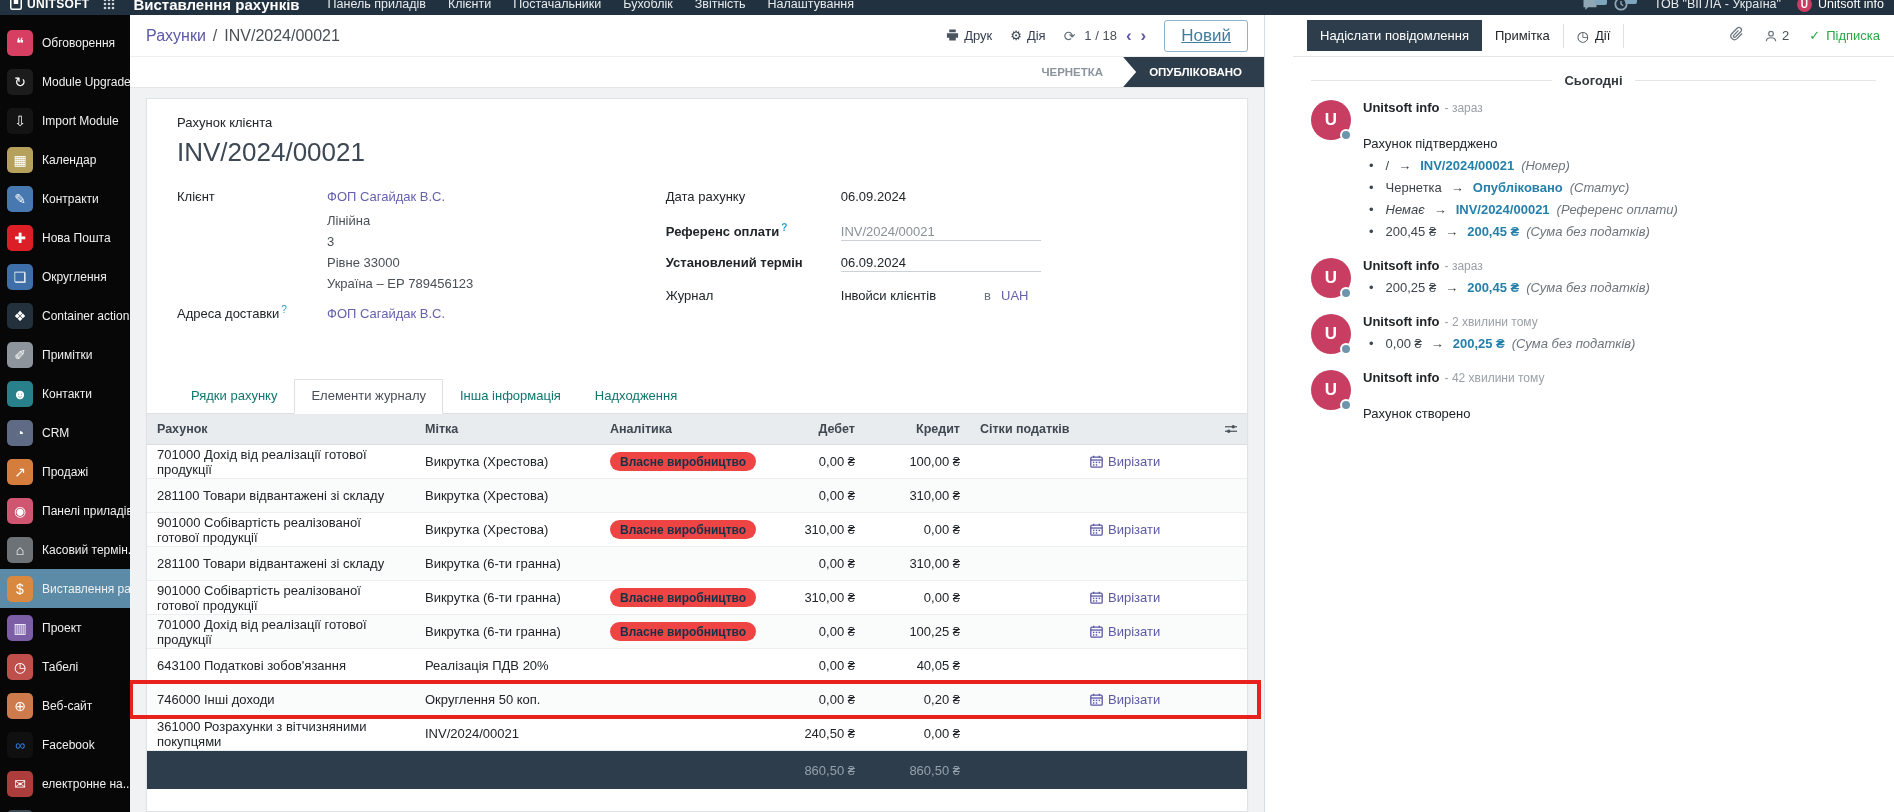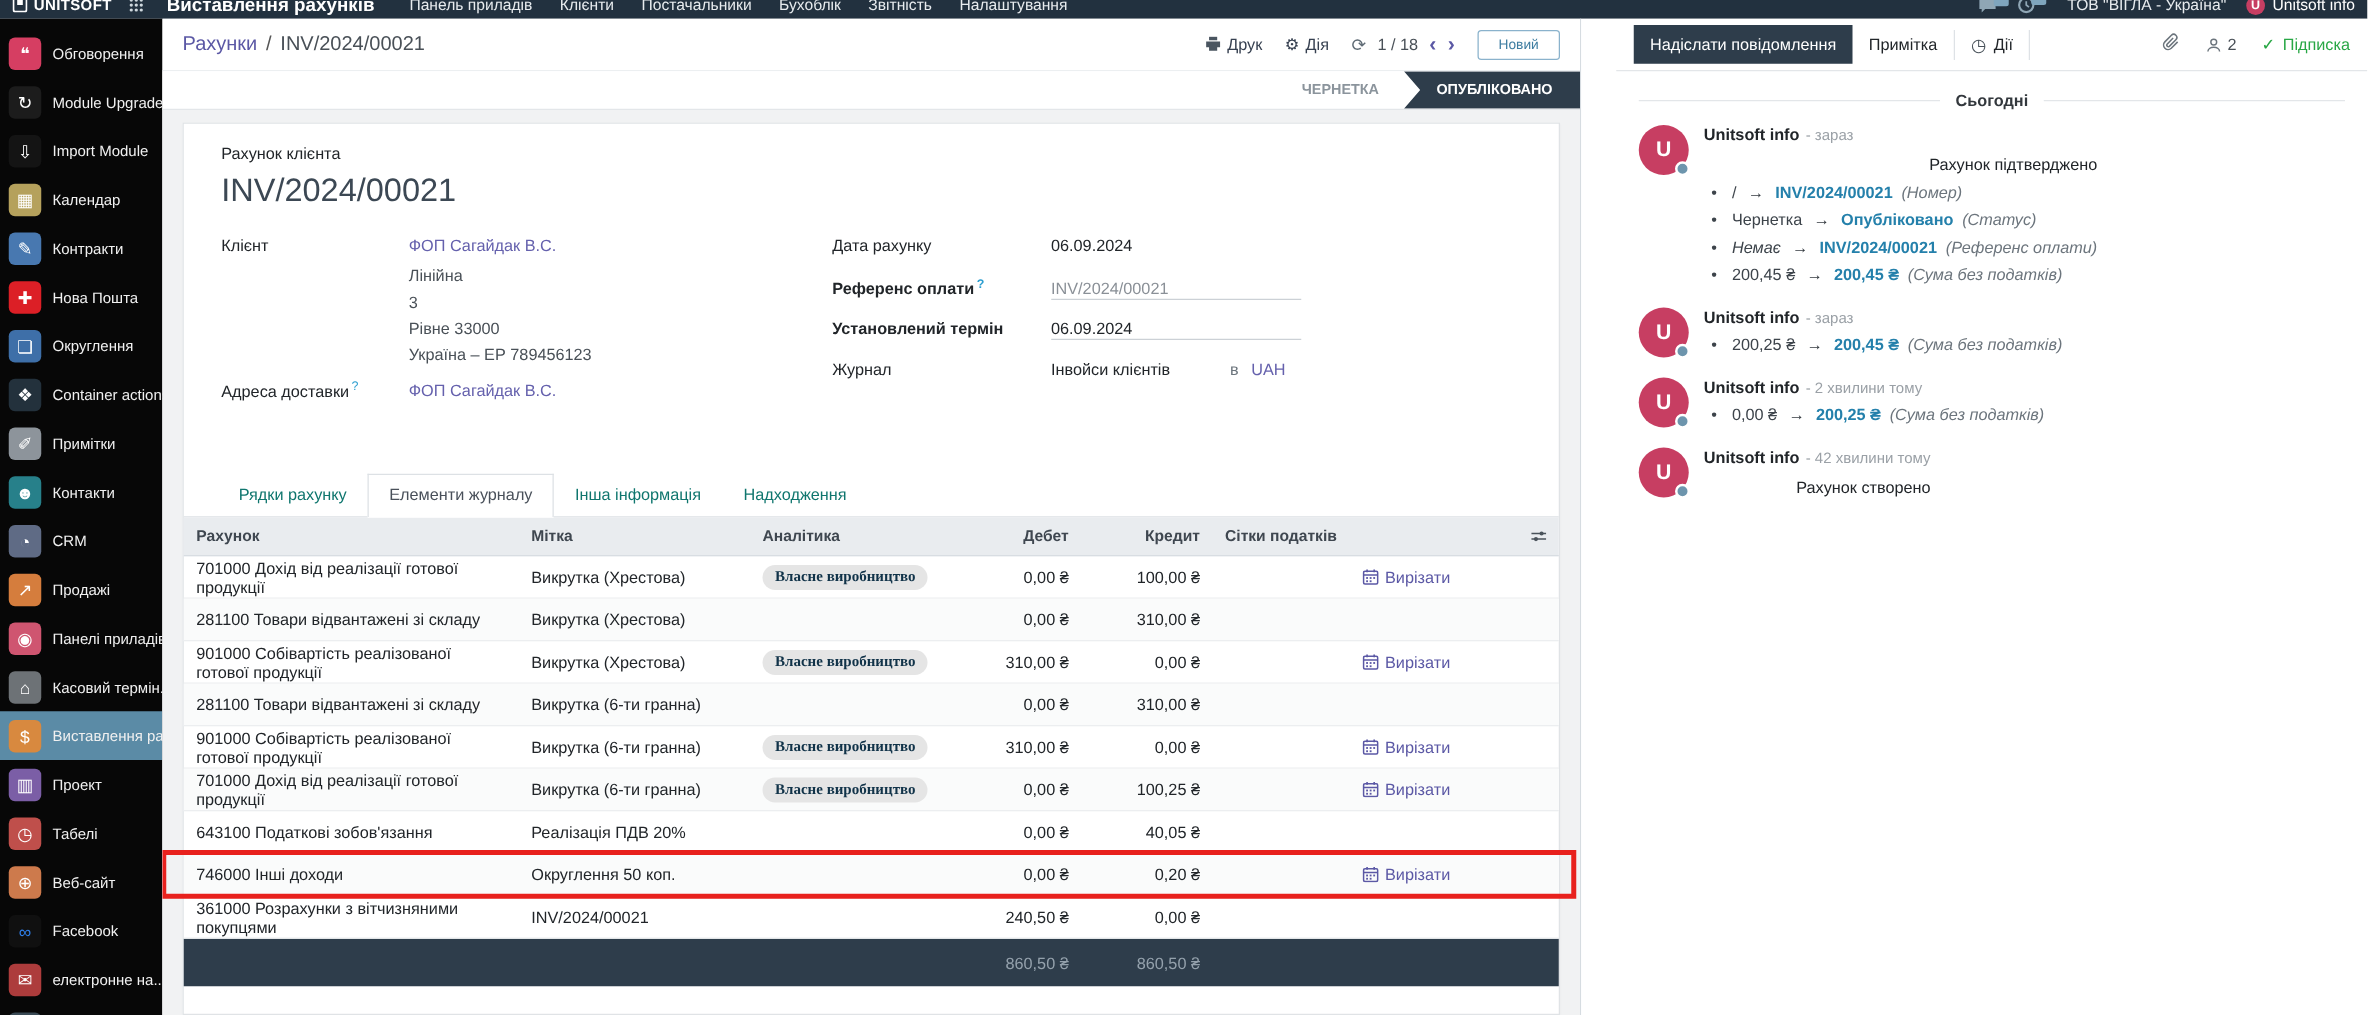--- a/index.html
+++ b/index.html
@@ -36,21 +36,21 @@
   .control-panel { height:42px; flex:none; display:flex; align-items:center; padding:0 16px; border-bottom:1px solid #eceff1; }
   .breadcrumb { font-size:16px; color:#555; display:flex; gap:7px; align-items:center; }
   .bc-parent { color:#5b58a5; cursor:pointer; }
   .bc-current { color:#495057; }
   .cp-right { margin-left:auto; display:flex; align-items:center; gap:18px; font-size:13px; color:#374151; }
   .cp-btn { display:flex; align-items:center; gap:5px; cursor:pointer; }
   .pager { display:flex; align-items:center; gap:9px; }
   .pg-refresh { color:#5f6b75; font-size:14px; cursor:pointer; }
   .pg-count { color:#495057; }
   .pg-arrow { color:#5b58a5; font-size:17px; font-weight:bold; cursor:pointer; line-height:1; }
-  .btn-new { border:1px solid #8ab2cc; color:#3e7da1; background:#fff; padding:5px 16px; font-size:11px; border-radius:3px; cursor:pointer; font-family:inherit; }
+  .btn-new { border:1px solid #8ab2cc; color:#3e7da1; background:#fff; padding:5px 16px; font-size:17px; border-radius:3px; cursor:pointer; font-family:inherit;text-decoration:underline; }
 
   .statusbar { height:31px; flex:none; display:flex; align-items:stretch; padding-left:16px; border-bottom:1px solid #e3e6e9; background:#fff; }
   .sb-left { display:flex; align-items:center; gap:6px; }
   .sb-btn { font-size:11.5px; font-weight:bold; letter-spacing:.2px; border:none; cursor:pointer; font-family:inherit; background:none; }
   .sb-btn.primary { background:#4f81a0; color:#fff; padding:6px 11px; }
   .sb-btn.flat { color:#5b58a5; padding:6px 9px; background:#fff; }
   .sb-states { margin-left:auto; display:flex; align-items:stretch; }
   .st-draft { color:#8b949c; font-size:11.5px; font-weight:bold; display:flex; align-items:center; padding:0 20px 0 10px; }
   .st-posted { background:#2e3d4b; color:#fff; font-size:11.5px; font-weight:bold; display:flex; align-items:center; padding:0 22px 0 26px; clip-path:polygon(0 0,100% 0,100% 100%,0 100%,13px 50%); }
 
@@ -90,21 +90,21 @@
   .trow { display:flex; height:34px; align-items:center; border-bottom:1px solid #eceef0; font-size:13px; position:relative; cursor:pointer; }
   .trow.alt { background:#fafbfb; }
   .c-acc { flex:1 1 320px; min-width:0; }
   .c-lbl { width:185px; flex:none; }
   .c-ana { width:165px; flex:none; }
   .c-deb { width:100px; flex:none; justify-content:flex-end; text-align:right; }
   .c-cre { width:105px; flex:none; justify-content:flex-end; text-align:right; }
   .c-tax { width:110px; flex:none; }
   .c-act { width:135px; flex:none; }
   .c-ico { width:32px; flex:none; justify-content:center; }
-  .badge { background:#e5e5e5; color:#113349; border-radius:10px; padding:2.5px 10px; font-size:12px; font-weight:bold; white-space:nowrap;font-family:Liberation Serif, serif; }
+  .badge { background:#ef4444; color:#113349; border-radius:10px; padding:2.5px 10px; font-size:12px; font-weight:bold; white-space:nowrap; }
   .cut-link { display:flex; align-items:center; gap:5px; color:#5b58a5; cursor:pointer; }
   .red-box { position:absolute; left:-18px; right:-14px; top:-3px; bottom:-3px; border:4px solid #e8211d; pointer-events:none; z-index:4; }
   .t-foot { display:flex; height:38px; align-items:center; background:#2e3d4b; color:#94a1ac; font-size:13px; }
 
   
   .chatter { flex:1; background:#fff; display:flex; flex-direction:column; overflow:hidden;padding-left:28px; }
   .ch-header { height:42px; flex:none; display:flex; align-items:center; padding:0 14px; border-bottom:1px solid #e3e6e9; gap:13px; }
   .ch-send { background:#2e3d4b; color:#fff; border:none; font-family:inherit; font-size:13px; padding:8px 13px; cursor:pointer; }
   .ch-note { font-size:13px; color:#212529; cursor:pointer; }
   .ch-div { width:1px; height:24px; background:#dee2e6; }
@@ -116,21 +116,21 @@
   .messages { padding:10px 18px; overflow:hidden; }
   .day-divider { display:flex; align-items:center; gap:12px; margin:6px 0 12px; font-size:13px; font-weight:bold; color:#33383d; }
   .day-divider::before, .day-divider::after { content:""; flex:1; border-top:1px solid #e3e6e9; }
   .msg { display:flex; gap:12px; margin-bottom:12px; }
   .avatar { position:relative; width:40px; height:40px; flex:none; }
   .avatar-circle { width:40px; height:40px; border-radius:50%; background:#c73e62; color:#fff; font-weight:bold; font-size:17px; display:flex; align-items:center; justify-content:center; }
   .presence { position:absolute; right:-1px; bottom:-1px; width:12px; height:12px; border-radius:50%; background:#6d95ad; border:2px solid #fff; }
   .msg-content { font-size:13px; min-width:0; }
   .msg-author { font-weight:bold; color:#212529; }
   .msg-time { color:#9aa0a6; font-size:12px; margin-left:5px; }
-  .msg-body { margin-top:9px; color:#212529;text-align:right; }
+  .msg-body { margin-top:21px; color:#212529; }
   .changes { list-style:none; margin-top:4px; }
   .changes li { margin:7px 0 7px 6px; color:#3d444b; }
   .changes li::before { content:"•"; margin-right:12px; color:#3d444b; }
   .old-val.italic { font-style:italic; }
   .tr-arrow { margin:0 9px; color:#343a40; }
   .new-val { font-weight:bold; color:#2480ab; }
   .tr-field { font-style:italic; color:#6c757d; margin-left:7px; }
 </style>
 </head>
 <body>

